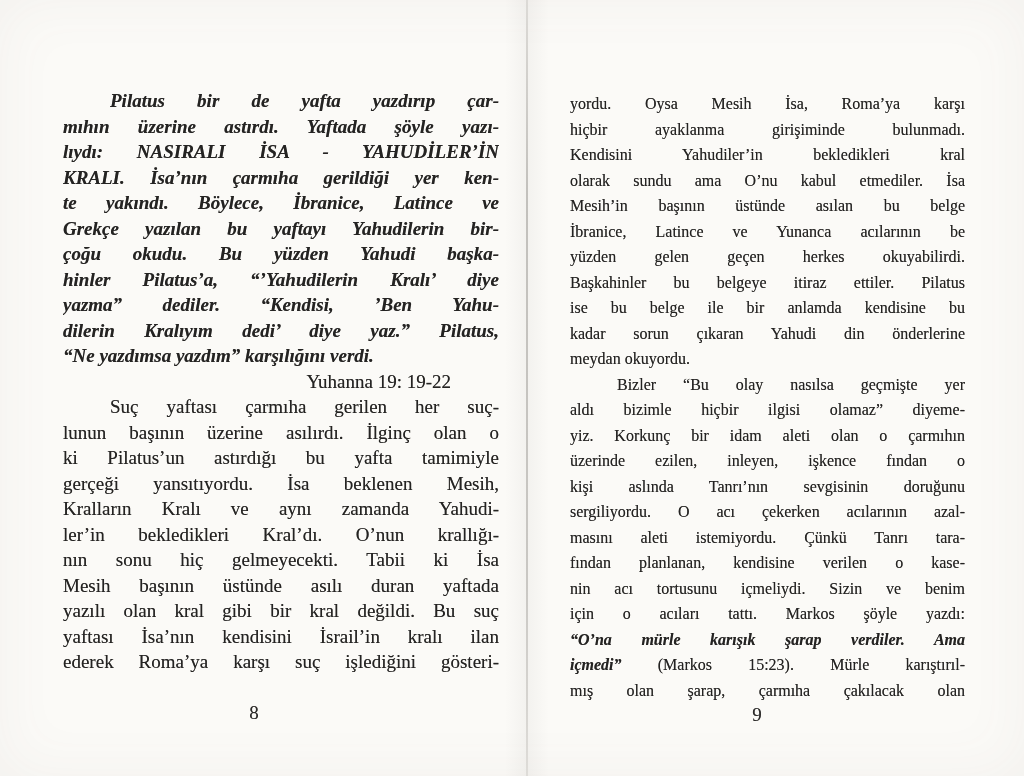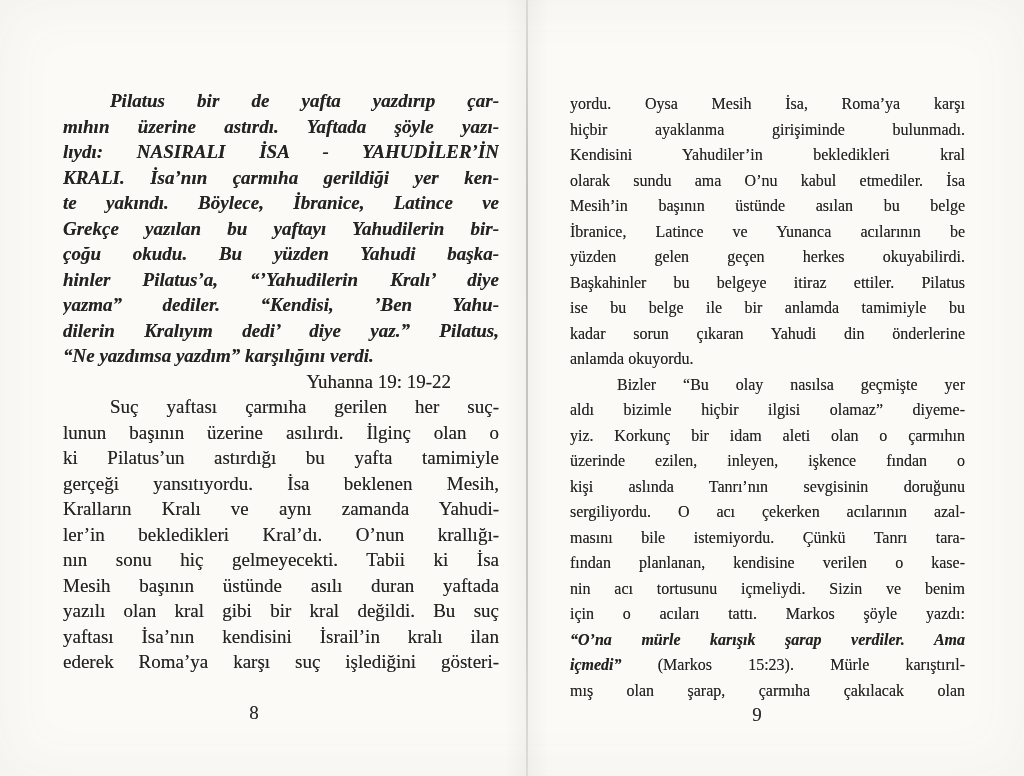--- a/index.html
+++ b/index.html
@@ -95,30 +95,30 @@
 
   <div class="textcol right">
       <div class="line"><span class="rm">yordu. Oysa Mesih İsa, Roma’ya karşı</span></div>
       <div class="line"><span class="rm">hiçbir ayaklanma girişiminde bulunmadı.</span></div>
       <div class="line"><span class="rm">Kendisini Yahudiler’in bekledikleri kral</span></div>
       <div class="line"><span class="rm">olarak sundu ama O’nu kabul etmediler. İsa</span></div>
       <div class="line"><span class="rm">Mesih’in başının üstünde asılan bu belge</span></div>
       <div class="line"><span class="rm">İbranice, Latince ve Yunanca acılarının be</span></div>
       <div class="line"><span class="rm">yüzden gelen geçen herkes okuyabilirdi.</span></div>
       <div class="line"><span class="rm">Başkahinler bu belgeye itiraz ettiler. Pilatus</span></div>
-      <div class="line"><span class="rm">ise bu belge ile bir anlamda tamimiyle bu</span></div>
+      <div class="line"><span class="rm">ise bu belge ile bir anlamda kendisine bu</span></div>
       <div class="line"><span class="rm">kadar sorun çıkaran Yahudi din önderlerine</span></div>
-      <div class="line no-just"><span class="rm">anlamda okuyordu.</span></div>
+      <div class="line no-just"><span class="rm">meydan okuyordu.</span></div>
       <div class="line indent"><span class="rm">Bizler “Bu olay nasılsa geçmişte yer</span></div>
       <div class="line"><span class="rm">aldı bizimle hiçbir ilgisi olamaz” diyeme-</span></div>
       <div class="line"><span class="rm">yiz. Korkunç bir idam aleti olan o çarmıhın</span></div>
       <div class="line"><span class="rm">üzerinde ezilen, inleyen, işkence fından o</span></div>
       <div class="line"><span class="rm">kişi aslında Tanrı’nın sevgisinin doruğunu</span></div>
       <div class="line"><span class="rm">sergiliyordu. O acı çekerken acılarının azal-</span></div>
-      <div class="line"><span class="rm">masını bile istemiyordu. Çünkü Tanrı tara-</span></div>
+      <div class="line"><span class="rm">masını aleti istemiyordu. Çünkü Tanrı tara-</span></div>
       <div class="line"><span class="rm">fından planlanan, kendisine verilen o kase-</span></div>
       <div class="line"><span class="rm">nin acı tortusunu içmeliydi. Sizin ve benim</span></div>
       <div class="line"><span class="rm">için o acıları tattı. Markos şöyle yazdı:</span></div>
       <div class="line"><span class="bi">“O’na mürle karışık şarap verdiler. Ama</span></div>
       <div class="line"><span class="bi">içmedi”</span><span class="rm"> (Markos 15:23). Mürle karıştırıl-</span></div>
       <div class="line"><span class="rm">mış olan şarap, çarmıha çakılacak olan</span></div>
     </div>
 
   <div class="pagenum right">9</div>
 </div>

